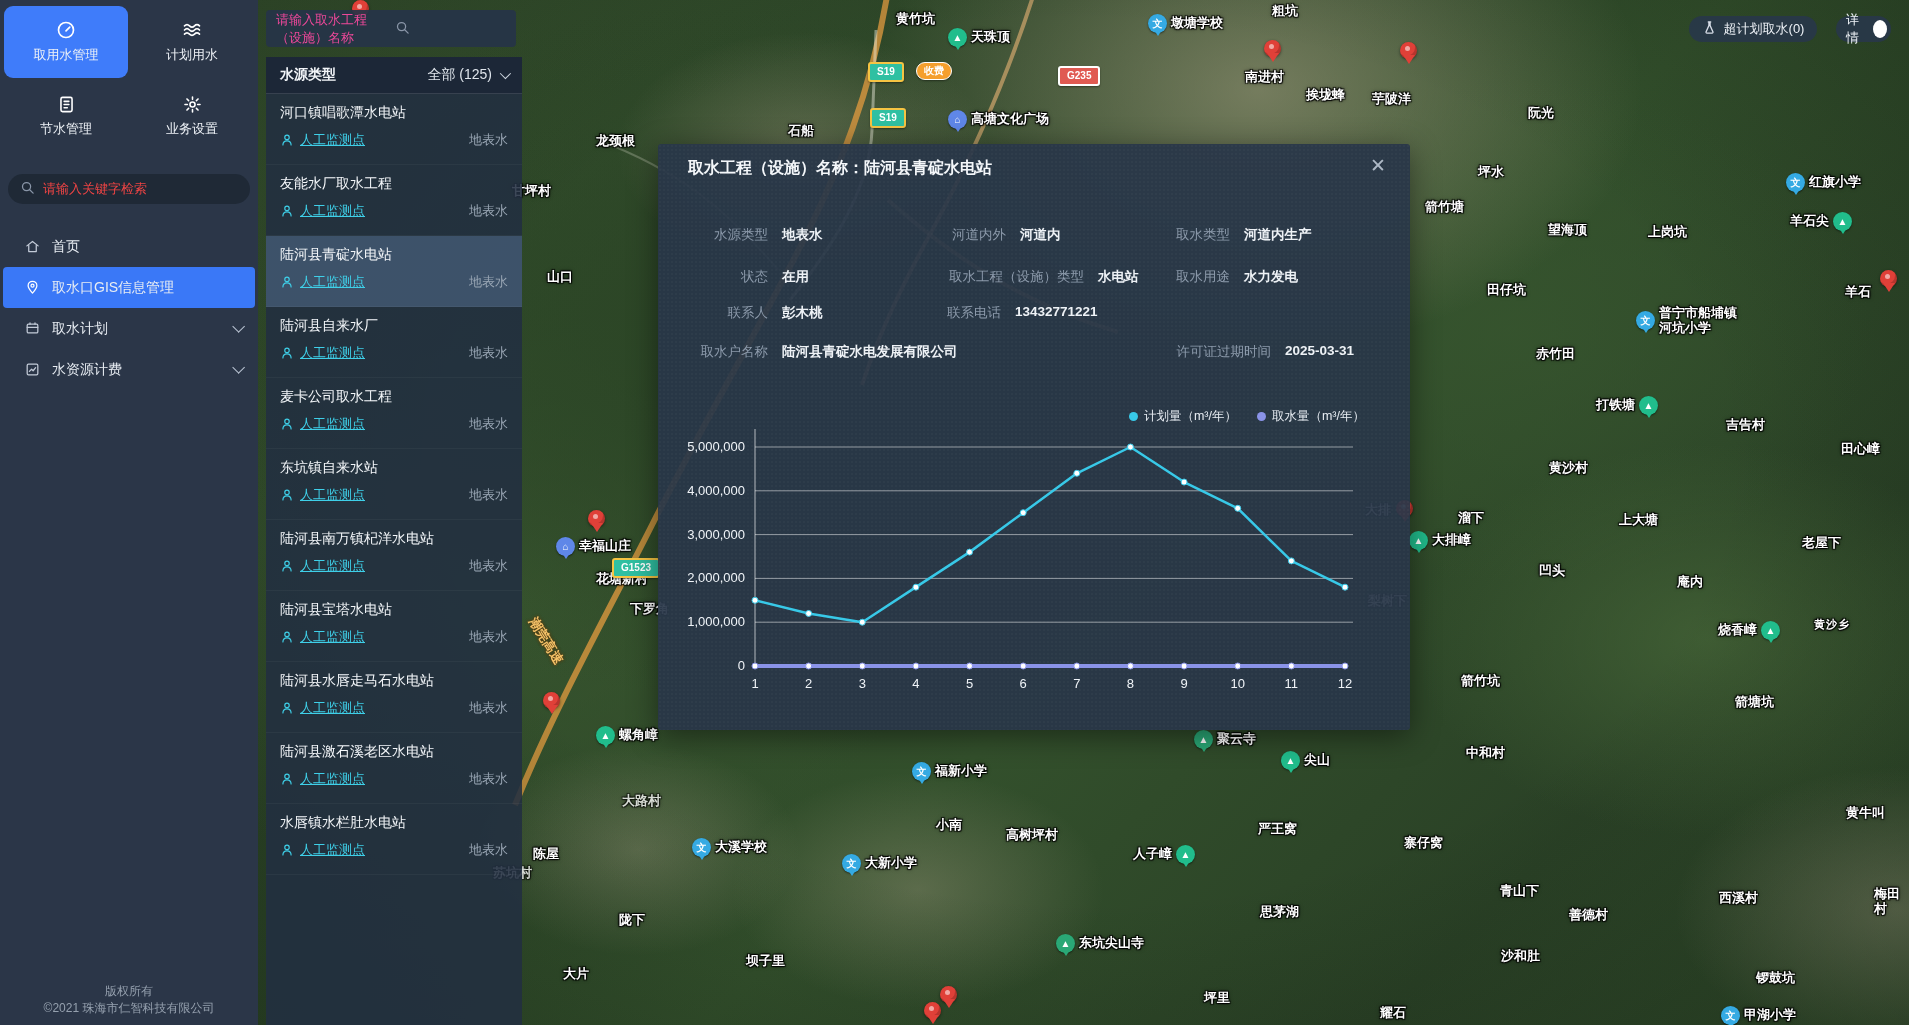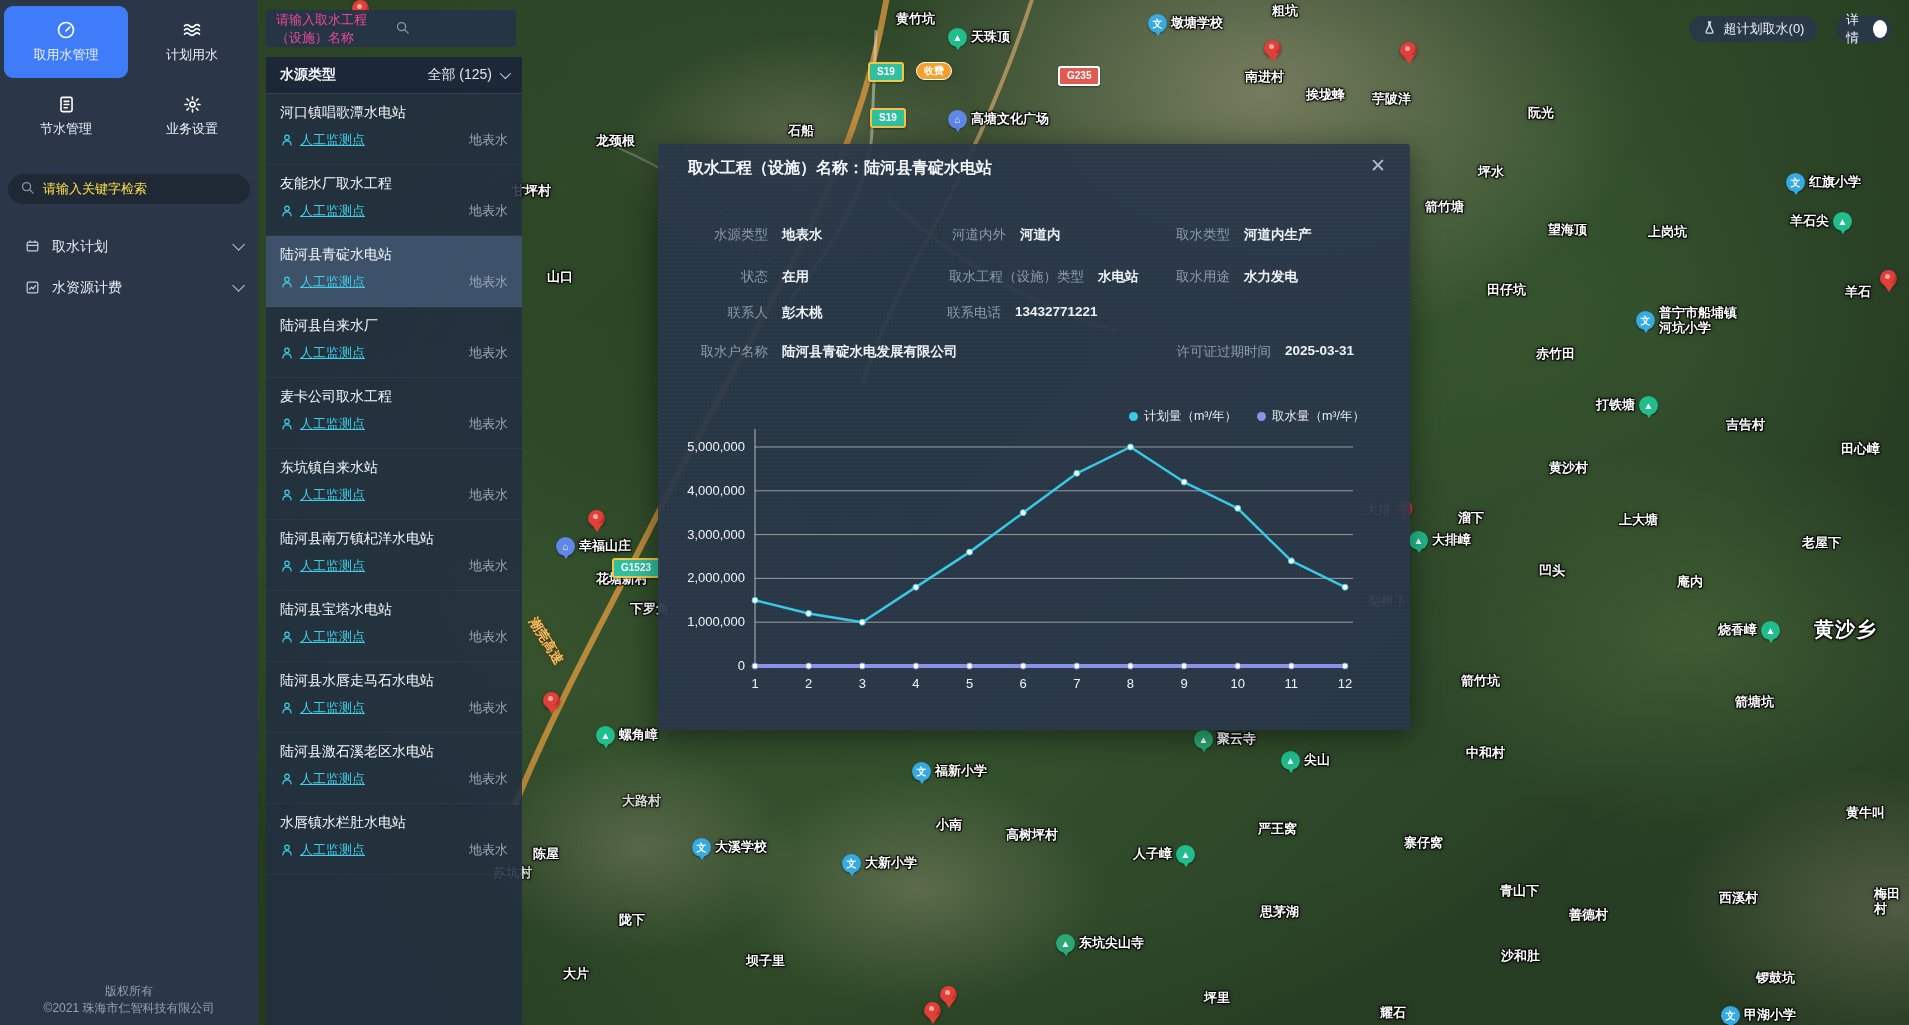--- a/index.html
+++ b/index.html
@@ -19,21 +19,21 @@
       radial-gradient(ellipse 700px 480px at 450px 350px, rgba(44,70,38,0.9), transparent 72%),
       radial-gradient(ellipse 600px 420px at 250px 600px, rgba(58,88,48,0.8), transparent 70%),
       linear-gradient(135deg,#36512e 0%,#2c4527 30%,#33502c 55%,#2a4126 80%,#314c2b 100%);
   }
   #map-vignette { position:absolute; inset:0; background:radial-gradient(ellipse at 50% 45%, transparent 55%, rgba(8,16,8,0.28)); pointer-events:none; }
   #roads { position:absolute; inset:0; pointer-events:none; }
 
   .map-label { position:absolute; color:#fff; font-size:13px; font-weight:bold; white-space:pre-line;
     text-shadow:-1px -1px 1px rgba(0,0,0,.85), 1px -1px 1px rgba(0,0,0,.85), -1px 1px 1px rgba(0,0,0,.85), 1px 1px 1px rgba(0,0,0,.85), 0 0 4px rgba(0,0,0,.7);
     display:flex; align-items:center; gap:4px; line-height:1.15; }
-  .map-label.big { font-size:20px; letter-spacing:1px; }
+  .map-label.big { font-size:11px; letter-spacing:1px; }
   .map-label.dim { opacity:.78; }
 
   .mk { width:19px; height:19px; border-radius:50%; color:#fff; font-size:10px; font-weight:bold;
         display:inline-flex; align-items:center; justify-content:center; position:relative; flex:0 0 auto;
         box-shadow:0 1px 2px rgba(0,0,0,.5); text-shadow:none; }
   .mk::after { content:''; position:absolute; left:50%; top:16px; transform:translateX(-50%);
         border:4px solid transparent; border-top:6px solid; }
   .mk-school { background:#35aae3; } .mk-school::after { border-top-color:#35aae3; }
   .mk-mountain { background:#21bd8c; } .mk-mountain::after { border-top-color:#21bd8c; }
   .mk-temple { background:#2aa876; } .mk-temple::after { border-top-color:#2aa876; }
@@ -54,21 +54,21 @@
   
   #sidebar { position:absolute; left:0; top:0; width:258px; height:1025px; background:#2b3648; z-index:20; }
   #module-grid { display:grid; grid-template-columns:1fr 1fr; gap:2px; padding:6px 4px 4px 4px; }
   .module { display:flex; flex-direction:column; align-items:center; justify-content:center; gap:6px;
             height:72px; border-radius:9px; color:#eef2f7; font-size:13px; cursor:pointer; }
   .module.active { background:#3f7cfa; }
   .module .micon { height:20px; display:flex; align-items:center; }
   #side-search { margin:18px 8px 0 8px; height:30px; background:#1f2936; border-radius:15px;
             display:flex; align-items:center; gap:8px; padding:0 12px; color:#76markdown; }
   #side-search svg { flex:0 0 auto; }
-  #side-search span { color:#fde047; font-size:13px; }
+  #side-search span { color:#ef4444; font-size:13px; }
   #menu { margin-top:22px; }
   .menu-item { position:relative; height:41px; display:flex; align-items:center; gap:12px;
             padding:0 14px 0 22px; color:#e8edf3; font-size:14px; cursor:pointer; margin:0 3px; border-radius:4px; }
   .menu-item.active { background:#3a78f7; }
   .menu-item .chev { margin-left:auto; width:9px; height:9px; border-right:1.5px solid #b9c3d2; border-bottom:1.5px solid #b9c3d2; transform:rotate(45deg) translateY(-3px); }
   #side-footer { position:absolute; left:0; right:0; bottom:8px; text-align:center; color:#95a0ae; font-size:12px; line-height:17px; }
 
   
   #list-search { position:absolute; left:266px; top:10px; width:250px; height:37px; z-index:6;
             background:rgba(38,52,72,0.92); border-radius:4px; display:flex; align-items:center; padding:0 10px; gap:8px; }
@@ -430,20 +430,38 @@
     <span class="sic"><svg width="15" height="15" viewBox="0 0 24 24" fill="none" stroke="#8a96a8" stroke-width="2" stroke-linecap="round" stroke-linejoin="round">
             <circle cx="10.5" cy="10.5" r="6.5"></circle>
             <path d="M15.5 15.5 L21 21"></path>
           </svg></span>
     <span>请输入关键字检索</span>
   </div>
   <div id="menu">
         <div class="menu-item">
           <span style="display:flex">
             <svg width="15" height="15" viewBox="0 0 24 24" fill="none" stroke="#c3cbd8" stroke-width="2" stroke-linecap="round" stroke-linejoin="round">
+              <path d="M3 11 L12 4 L21 11"></path>
+              <path d="M6 10 v10 h12 v-10"></path>
+            </svg>
+          </span>
+          <span>首页</span>
+        </div>
+        <div class="menu-item active">
+          <span style="display:flex">
+            <svg width="15" height="15" viewBox="0 0 24 24" fill="none" stroke="#fff" stroke-width="2" stroke-linecap="round" stroke-linejoin="round">
+              <path d="M12 21 C7 15 5 12 5 9 a7 7 0 0 1 14 0 c0 3 -2 6 -7 12 z"></path>
+              <circle cx="12" cy="9" r="2.4"></circle>
+            </svg>
+          </span>
+          <span>取水口GIS信息管理</span>
+        </div>
+        <div class="menu-item">
+          <span style="display:flex">
+            <svg width="15" height="15" viewBox="0 0 24 24" fill="none" stroke="#c3cbd8" stroke-width="2" stroke-linecap="round" stroke-linejoin="round">
               <rect x="3.5" y="5" width="17" height="14" rx="2"></rect>
               <path d="M3.5 10 h17 M8 5 v-2 M16 5 v-2"></path>
             </svg>
           </span>
           <span>取水计划</span>
           <span class="chev"></span>
         </div>
         <div class="menu-item">
           <span style="display:flex">
             <svg width="15" height="15" viewBox="0 0 24 24" fill="none" stroke="#c3cbd8" stroke-width="2" stroke-linecap="round" stroke-linejoin="round">

